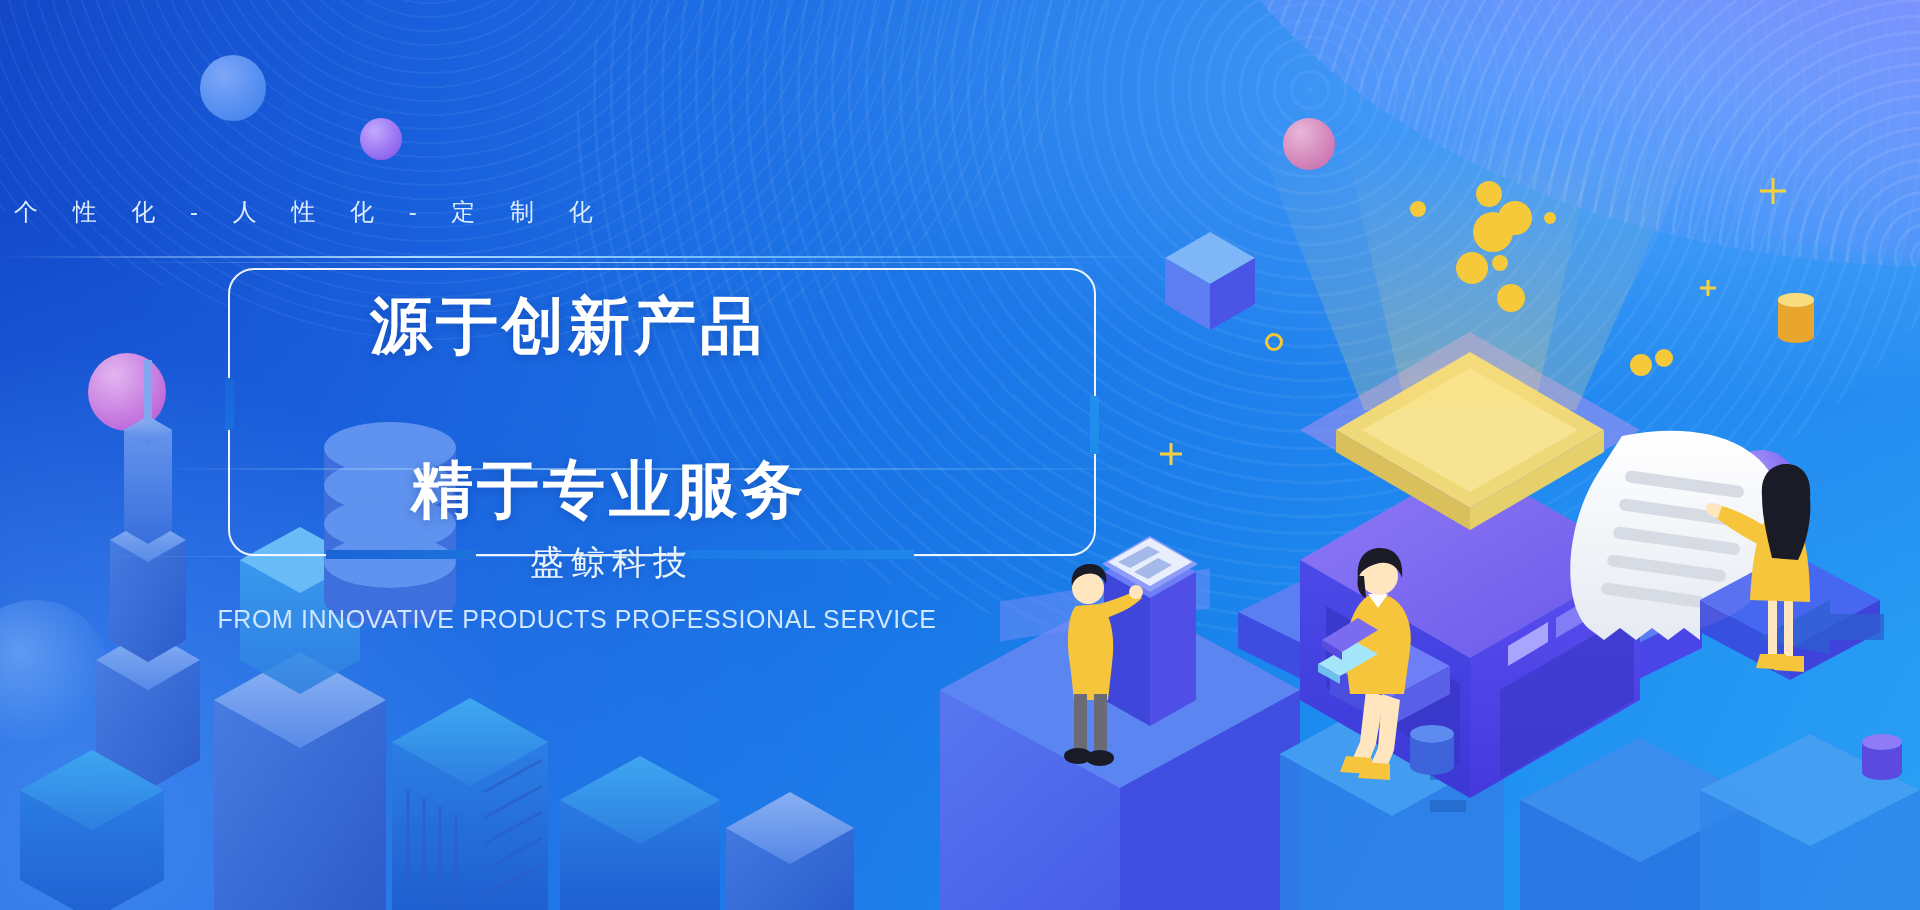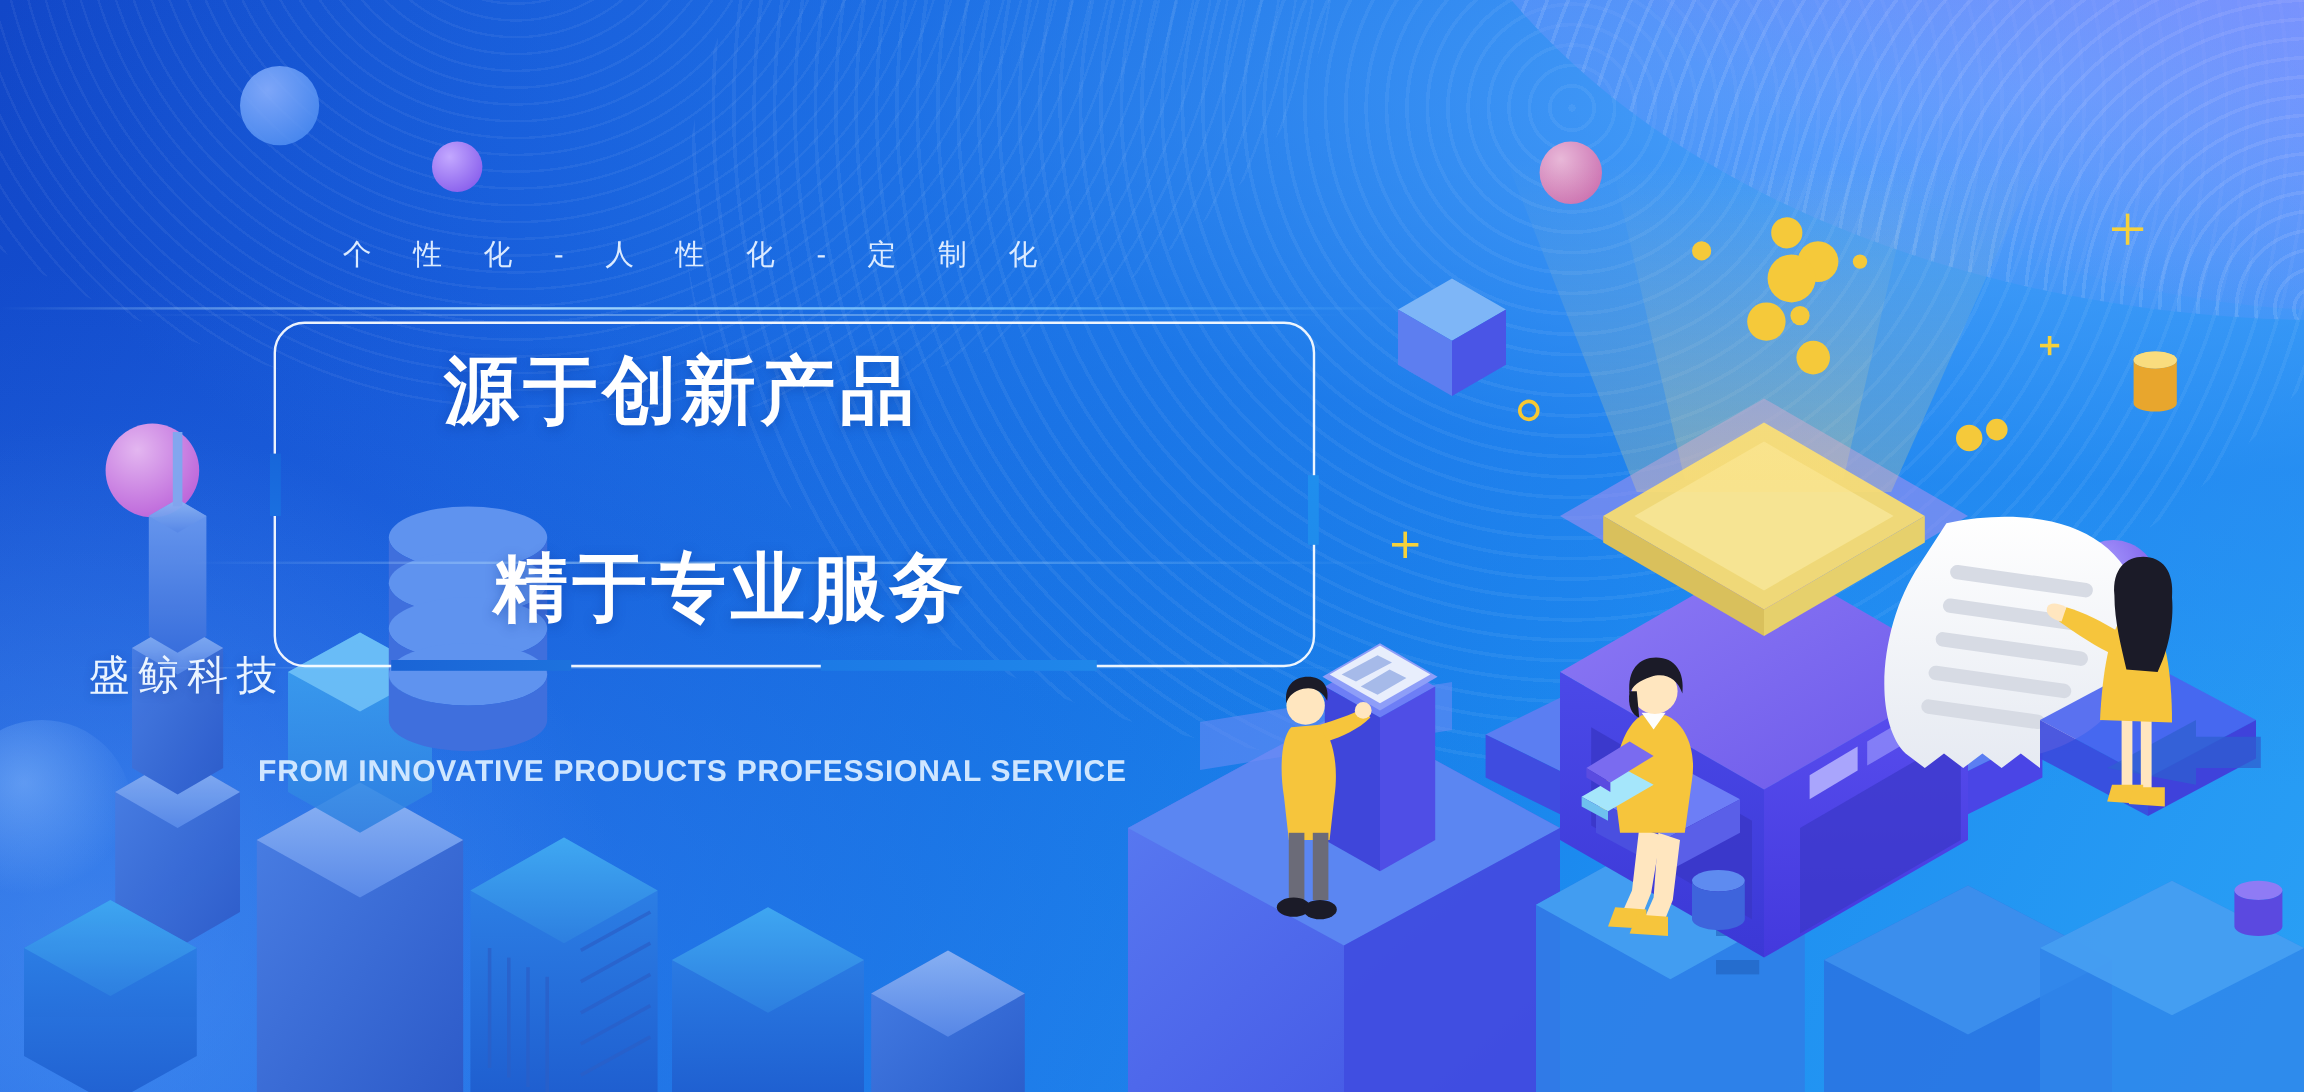--- a/index.html
+++ b/index.html
@@ -76,41 +76,40 @@
   .streak.s2{ left:110px; top:262px; width:1010px; height:1px;
     background:linear-gradient(90deg, rgba(255,255,255,0), rgba(220,245,255,.65), rgba(255,255,255,0)); }
   .streak.s3{ left:160px; top:468px; width:1000px; height:2px;
     background:linear-gradient(90deg, rgba(255,255,255,0), rgba(190,230,255,.55) 40%, rgba(255,255,255,0)); }
   .streak.s4{ left:60px; top:556px; width:1090px; height:1px;
     background:linear-gradient(90deg, rgba(255,255,255,0), rgba(190,230,255,.45) 50%, rgba(255,255,255,0)); }
 
   
   #copy{ position:absolute; left:0; top:0; width:1150px; }
   .tagline{
-    position:absolute; left:0; top:196px; width:1150px; text-align:center;
+    position:absolute; left:0; top:196px; width:1150px; 
     color:#dcebff; font-size:24px; letter-spacing:14px; font-weight:400;
     text-indent:14px;
   }
   .headline{
     position:absolute; width:1150px; text-align:center;
     color:#ffffff; font-weight:bold; font-size:62px; letter-spacing:4px;
     text-shadow:0 2px 10px rgba(10,50,140,.35);
   }
   .headline.l1{ top:284px; text-indent:-14px; }
   .headline.l2{ top:448px; text-indent:68px; }
   .subtitle{
-    position:absolute; left:0; top:540px; width:1150px; text-align:left;
+    position:absolute; left:0; top:540px; width:1150px; text-align:center;
     color:#eaf4ff; font-size:34px; letter-spacing:7px; text-indent:74px;
     text-shadow:0 2px 8px rgba(10,50,140,.3);
   }
   .eng{
     position:absolute; left:0; top:605px; width:1150px; text-align:center;
-    color:#cfe6ff; font-size:25px; font-weight:bold; letter-spacing:.6px;
+    color:#cfe6ff; font-size:25px; font-weight:normal; letter-spacing:.6px;
     text-indent:4px;
-    margin-top:24px;
   }
   .ring{ position:absolute; border-radius:50%; border:3px solid #f7c832; }
   .plus{ position:absolute; }
   .plus::before,.plus::after{ content:""; position:absolute; background:#f5d13c; }
   .plus::before{ left:50%; top:0; width:3px; height:100%; transform:translateX(-50%); }
   .plus::after{ top:50%; left:0; height:3px; width:100%; transform:translateY(-50%); }
 </style>
 </head>
 <body>
 

